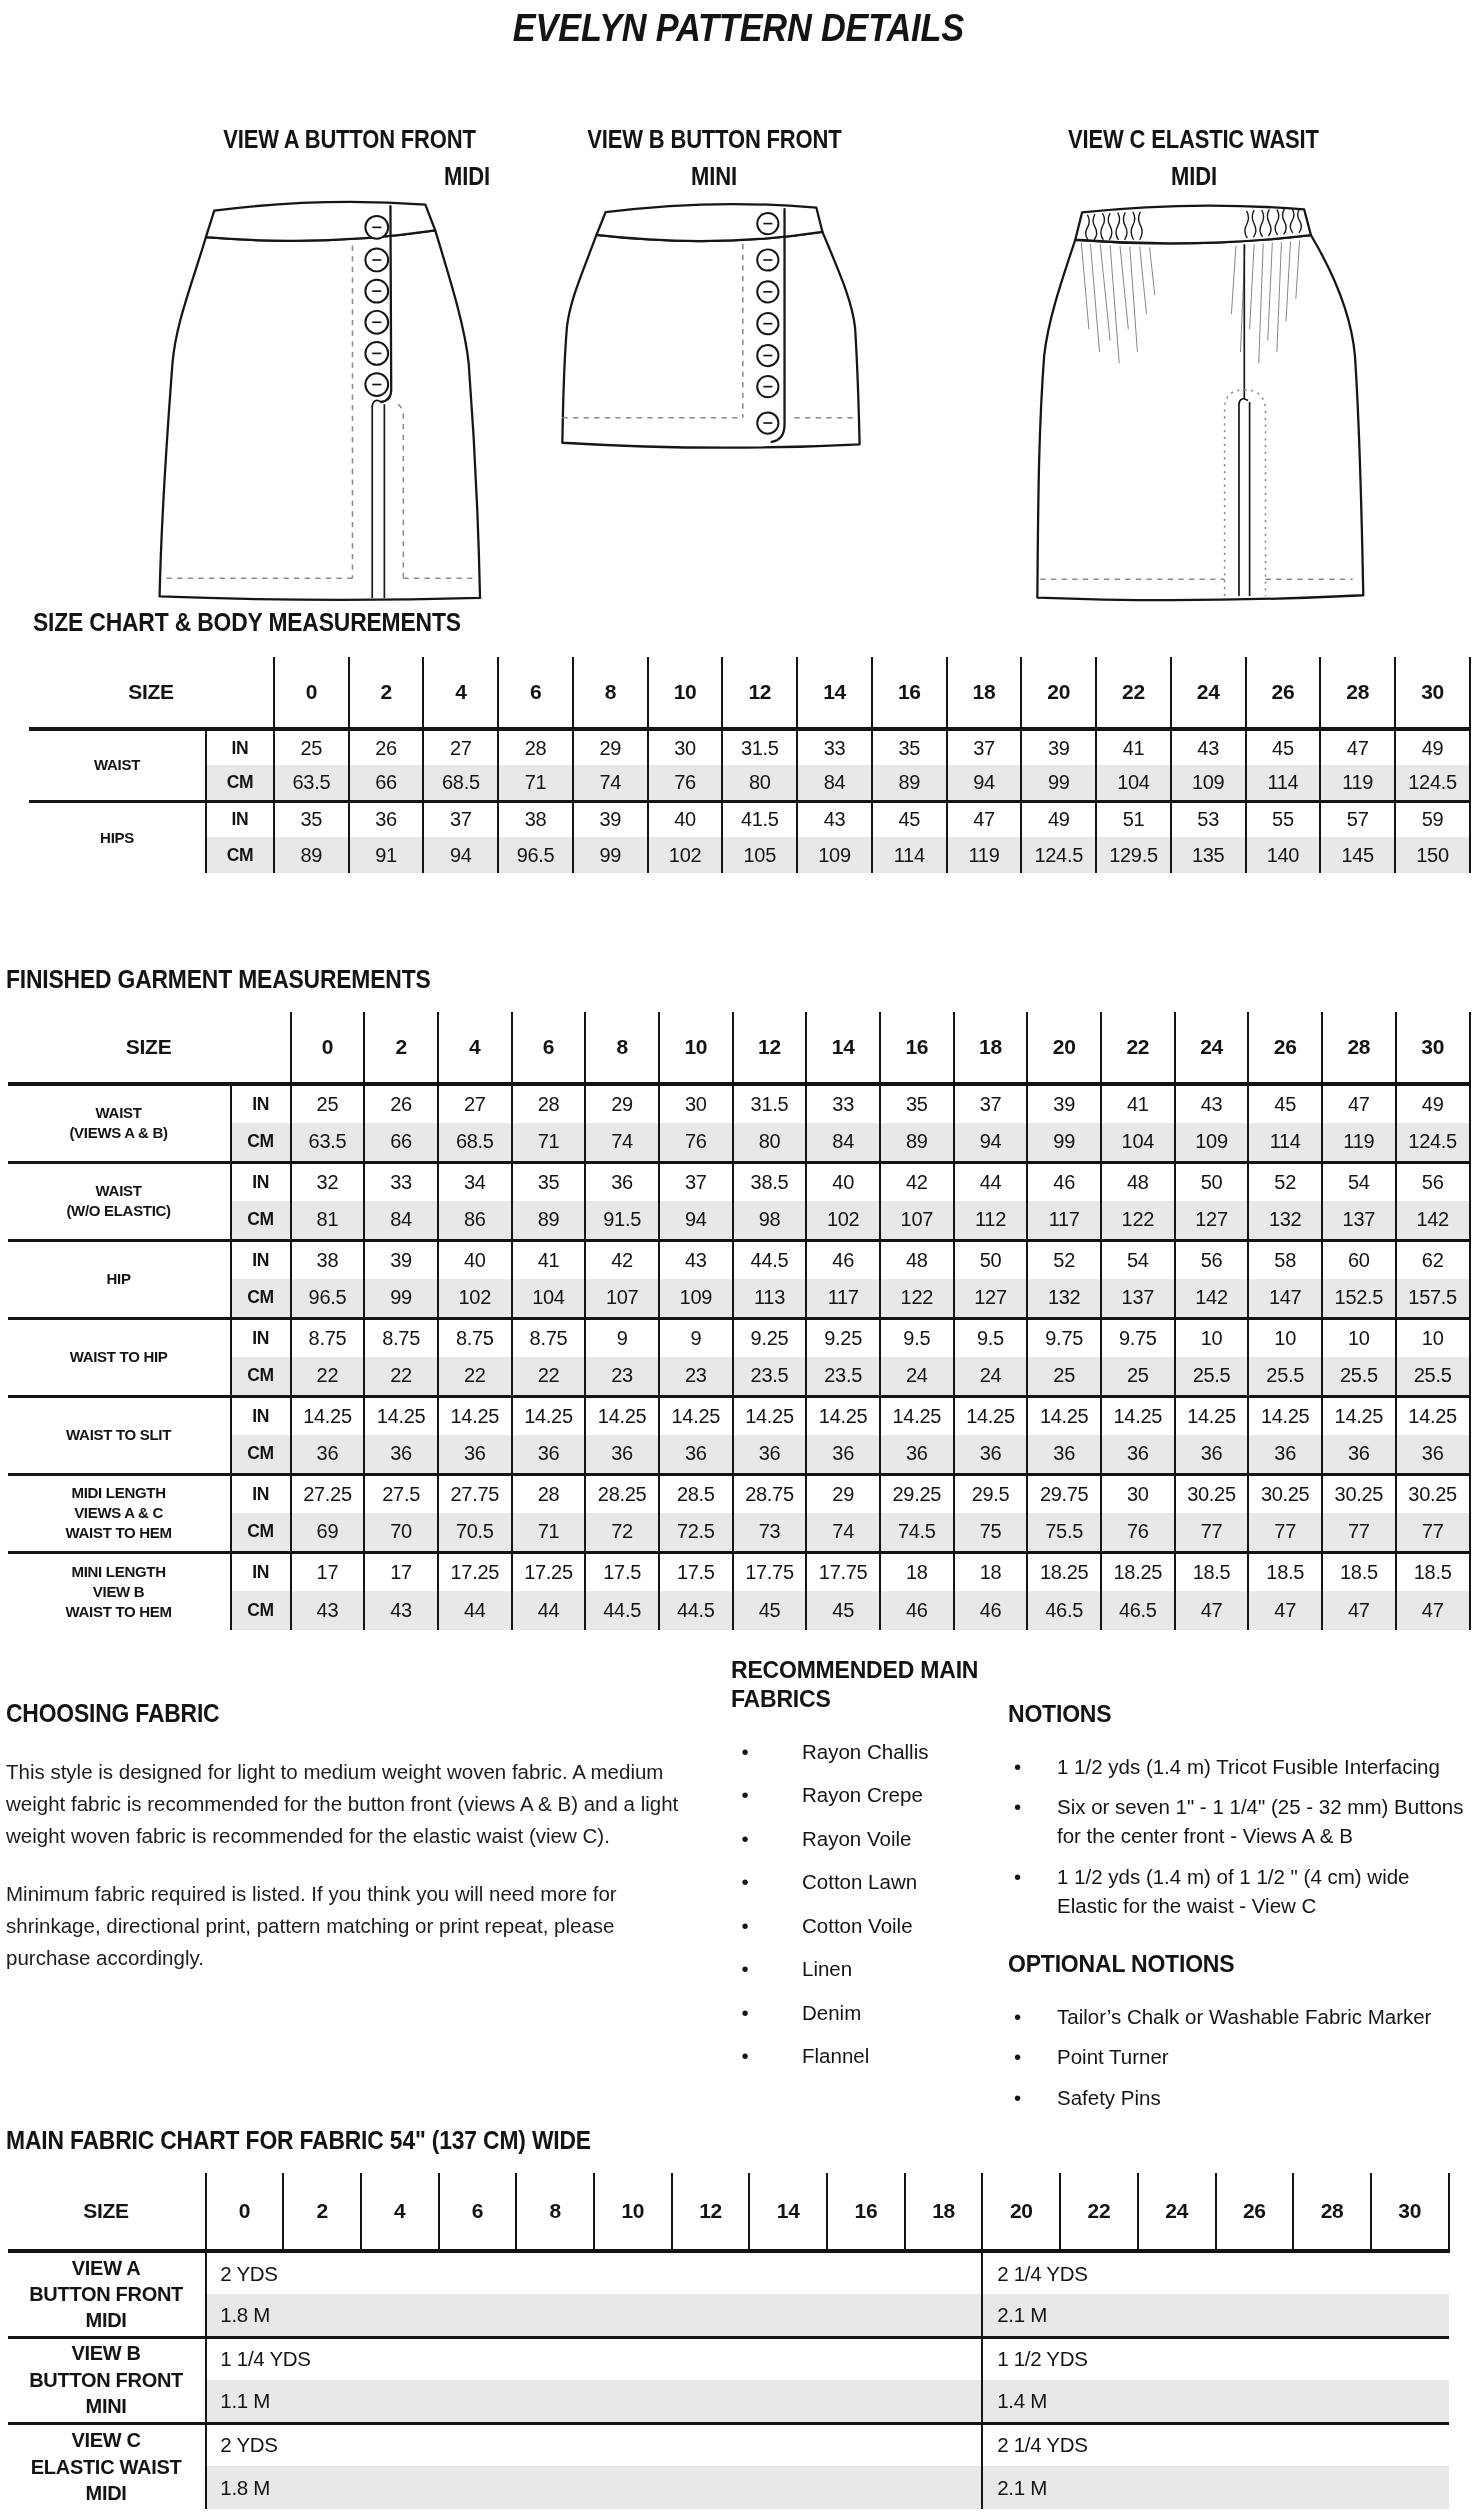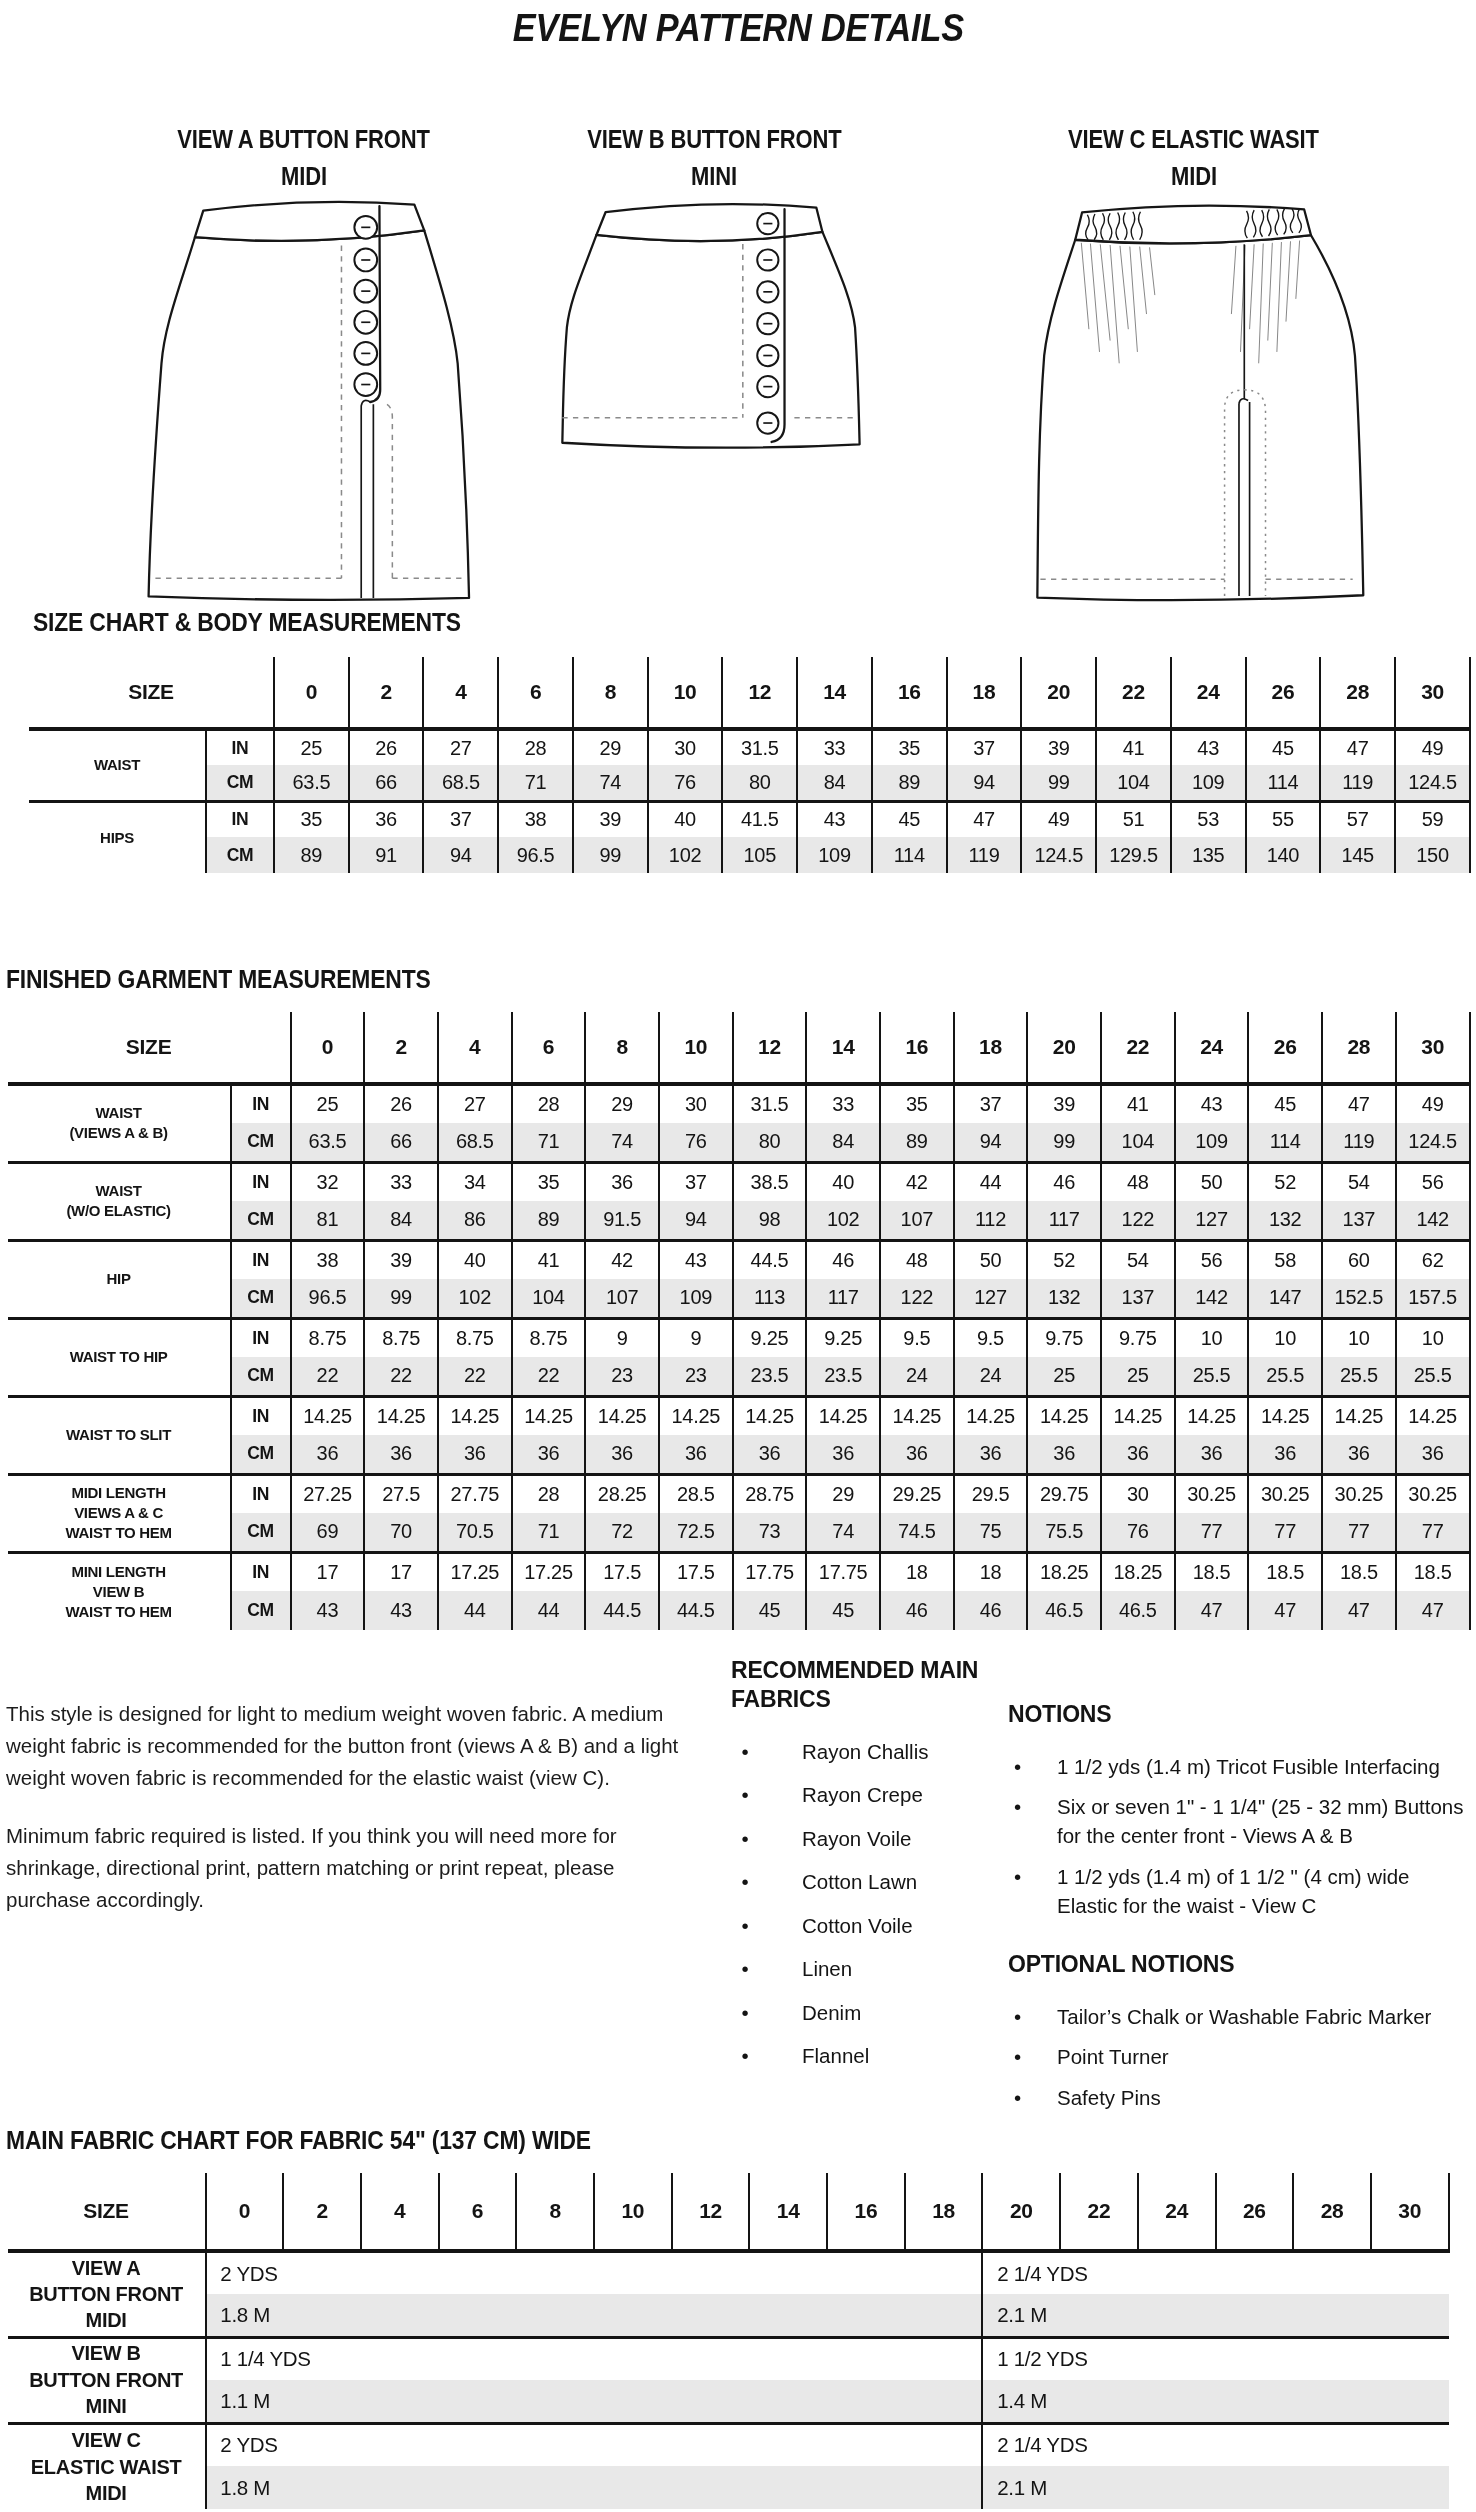--- a/index.html
+++ b/index.html
@@ -70,21 +70,21 @@
   #notions li, #optional-notions li { padding-left:49px; margin-bottom:11.4px; }
   #notions li::before, #optional-notions li::before { content:"•"; position:absolute; left:6px; }
 </style>
 </head>
 <body>
 
 <div id="page-title" class="abs">
   <span class="cnd cnd-c">EVELYN PATTERN DETAILS</span>
 </div>
 
-<div class="view abs" style="left:114px; width:379px;">
+<div class="view abs" style="left:114px; width:379px;text-align:right;">
   <div class="view-heading"><span class="cnd cnd-c">VIEW A BUTTON FRONT</span></div>
   <div class="view-sub"><span class="cnd cnd-c">MIDI</span></div>
   <svg width="357" height="404" viewBox="0 0 470 532">
     <path class="ln fillw" d="M92,49 C72,115 52,165 48,215 C40,320 33,430 31,522 Q240,530 453,524 C451,430 446,320 438,215 C433,165 412,100 394,40 Q246,62 92,49 Z"></path>
     <path class="ln fillw" d="M103,14 Q242,-4 381,6 L394,40 Q246,62 92,49 Z"></path>
     <path class="ln" d="M335,8 L336,250 Q336,264 323,266"></path>
     <path class="thin" d="M311,271 V524 M327,269 V524 M311,271 Q313,260 323,266"></path>
     <path class="dash" d="M285,60 V498"></path>
     <path class="dash" d="M40,498 H285 M352,498 H446"></path>
     <path class="dash" d="M352,498 V286 Q352,270 340,267"></path>
@@ -645,20 +645,23 @@
         <td class="val">46.5</td>
         <td class="val">47</td>
         <td class="val">47</td>
         <td class="val">47</td>
         <td class="val">47</td>
       </tr>
     </tbody>
   </table>
 
 <div class="abs" style="left:6px; top:1698px; width:697px;">
+  <div class="sec-heading" style="margin-bottom:27px;">
+    <span class="cnd">CHOOSING FABRIC</span>
+  </div>
   <div class="bodytext">
     <p>This style is designed for light to medium weight woven fabric. A medium weight fabric is recommended for the button front (views A &amp; B) and a light weight woven fabric is recommended for the elastic waist (view C).</p>
     <p>Minimum fabric required is listed. If you think you will need more for shrinkage, directional print, pattern matching or print repeat, please purchase accordingly.</p>
   </div>
 </div>
 
 <div class="abs" id="recommended-fabrics" style="left:731px; top:1656px; width:267px;">
   <div class="list-heading">RECOMMENDED MAIN FABRICS</div>
   <ul class="blist">
     <li>Rayon Challis</li>

